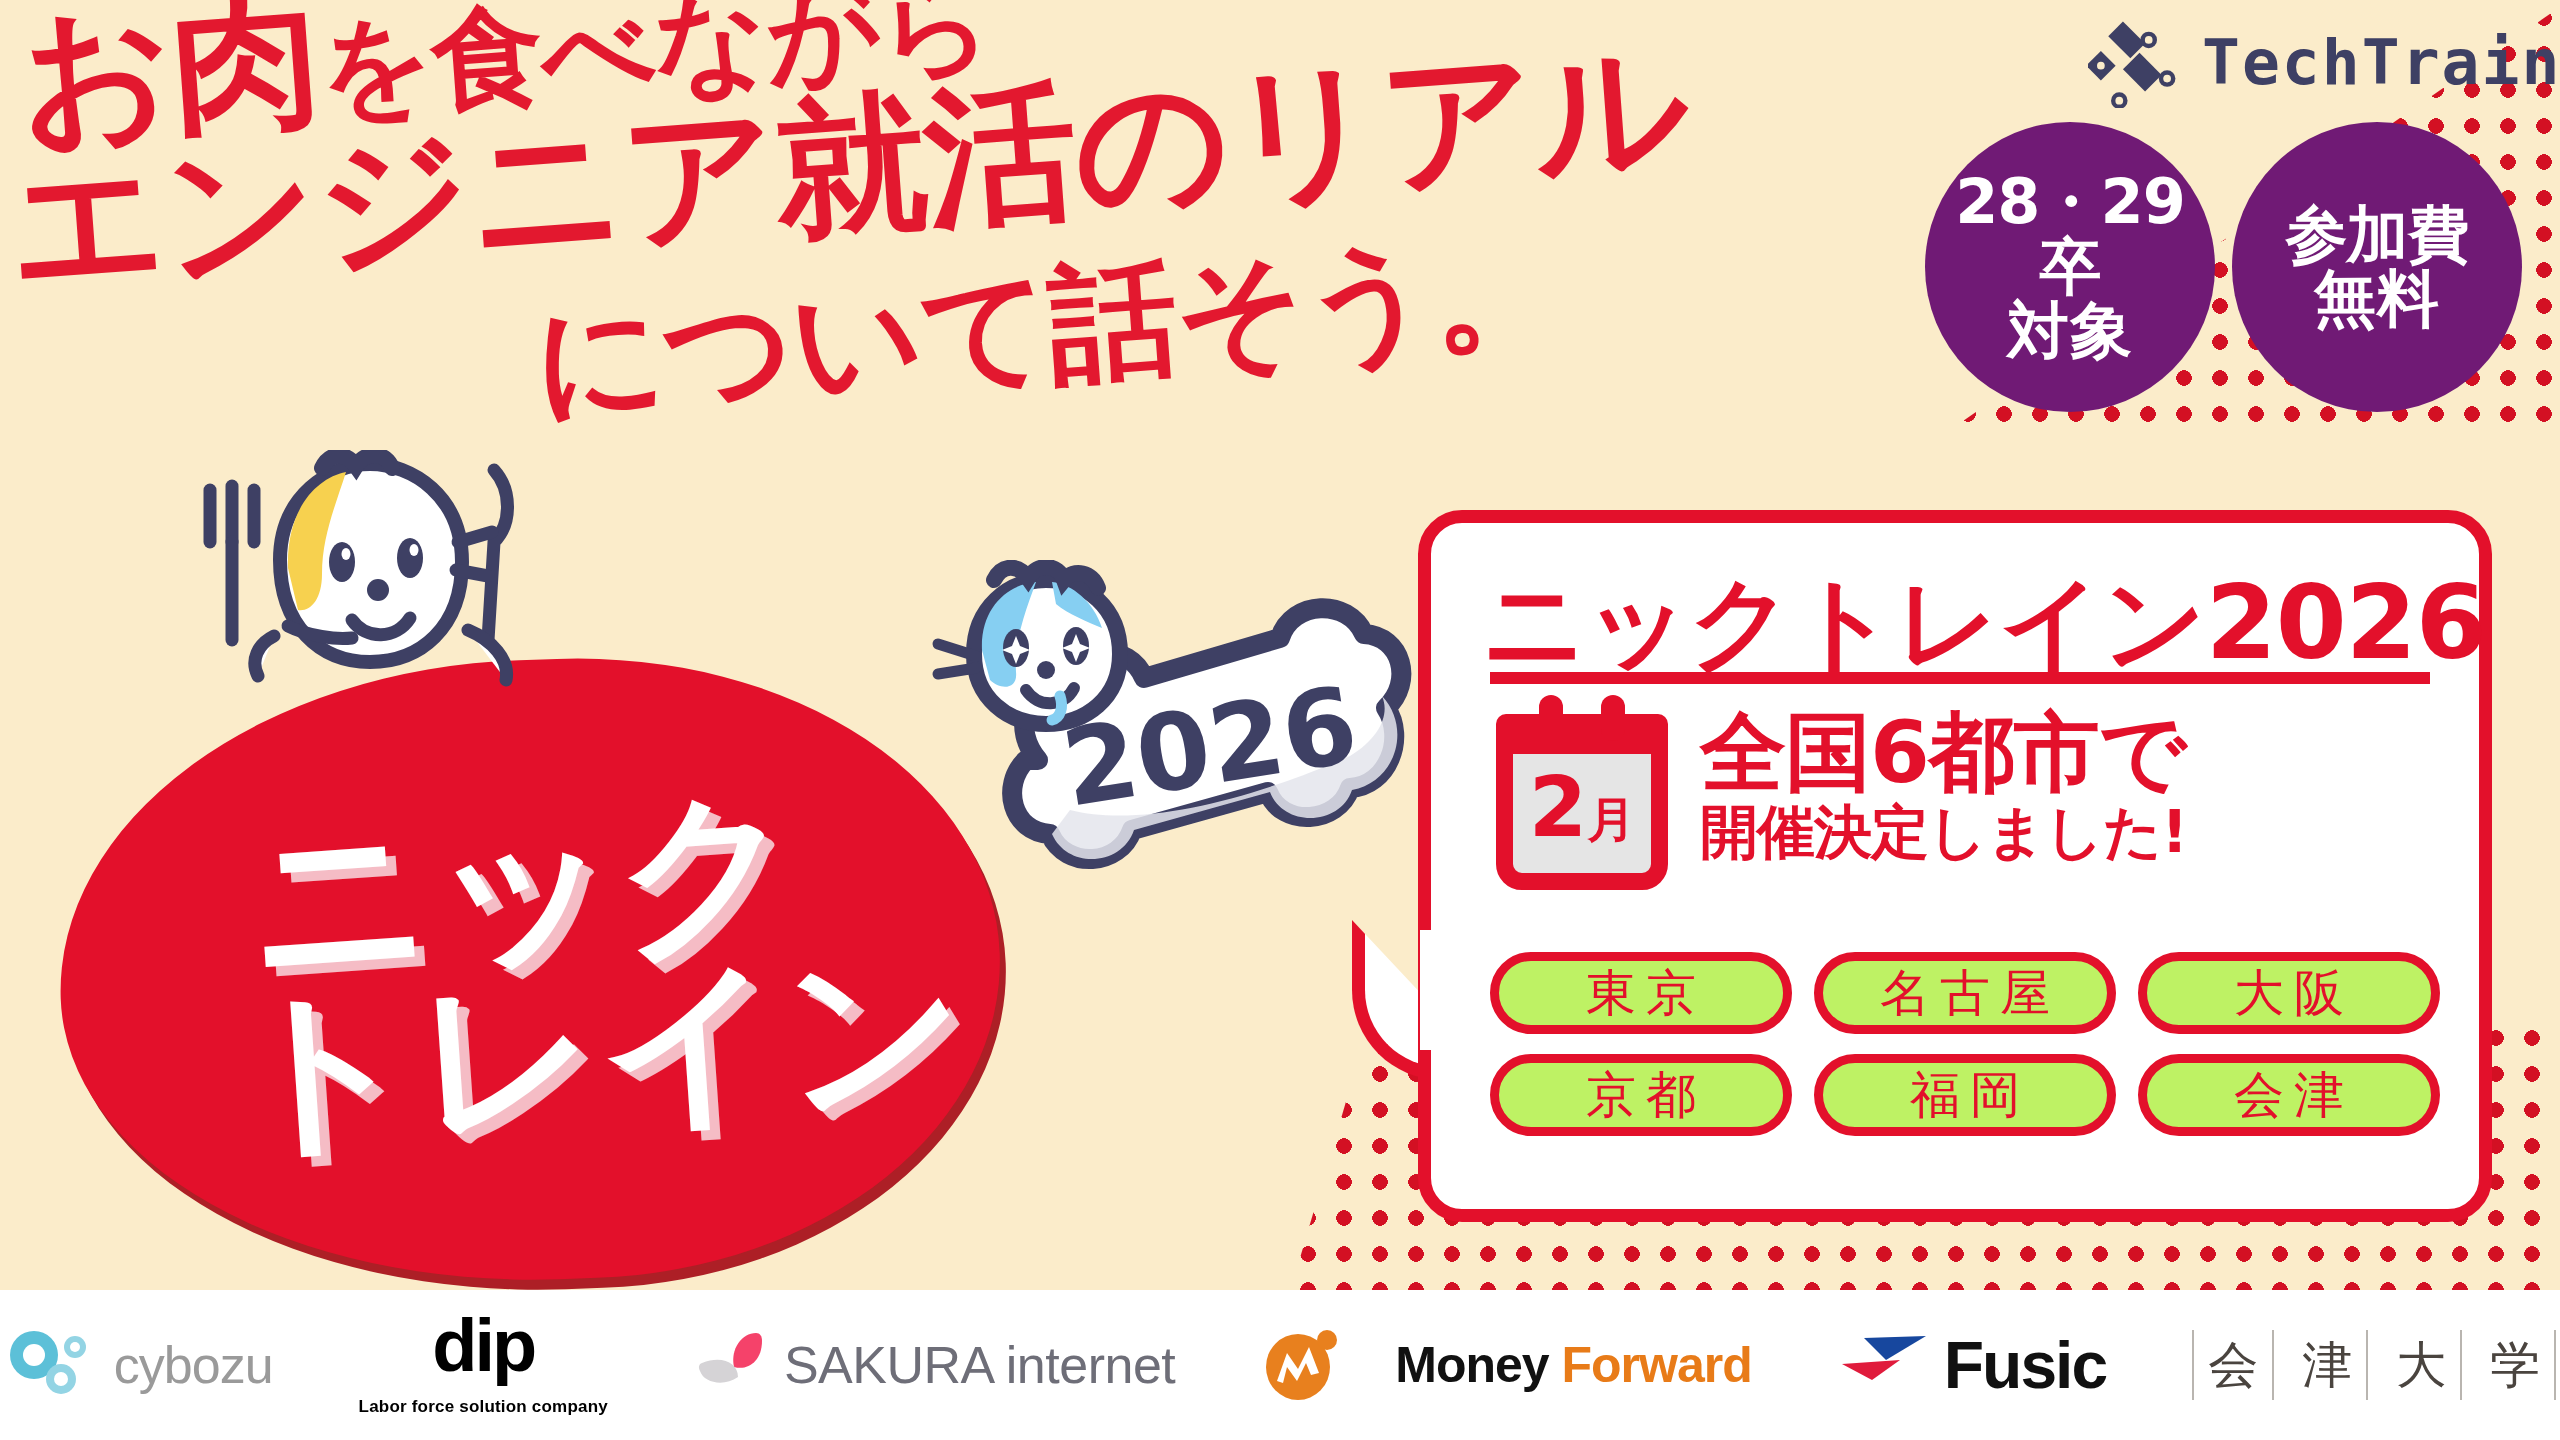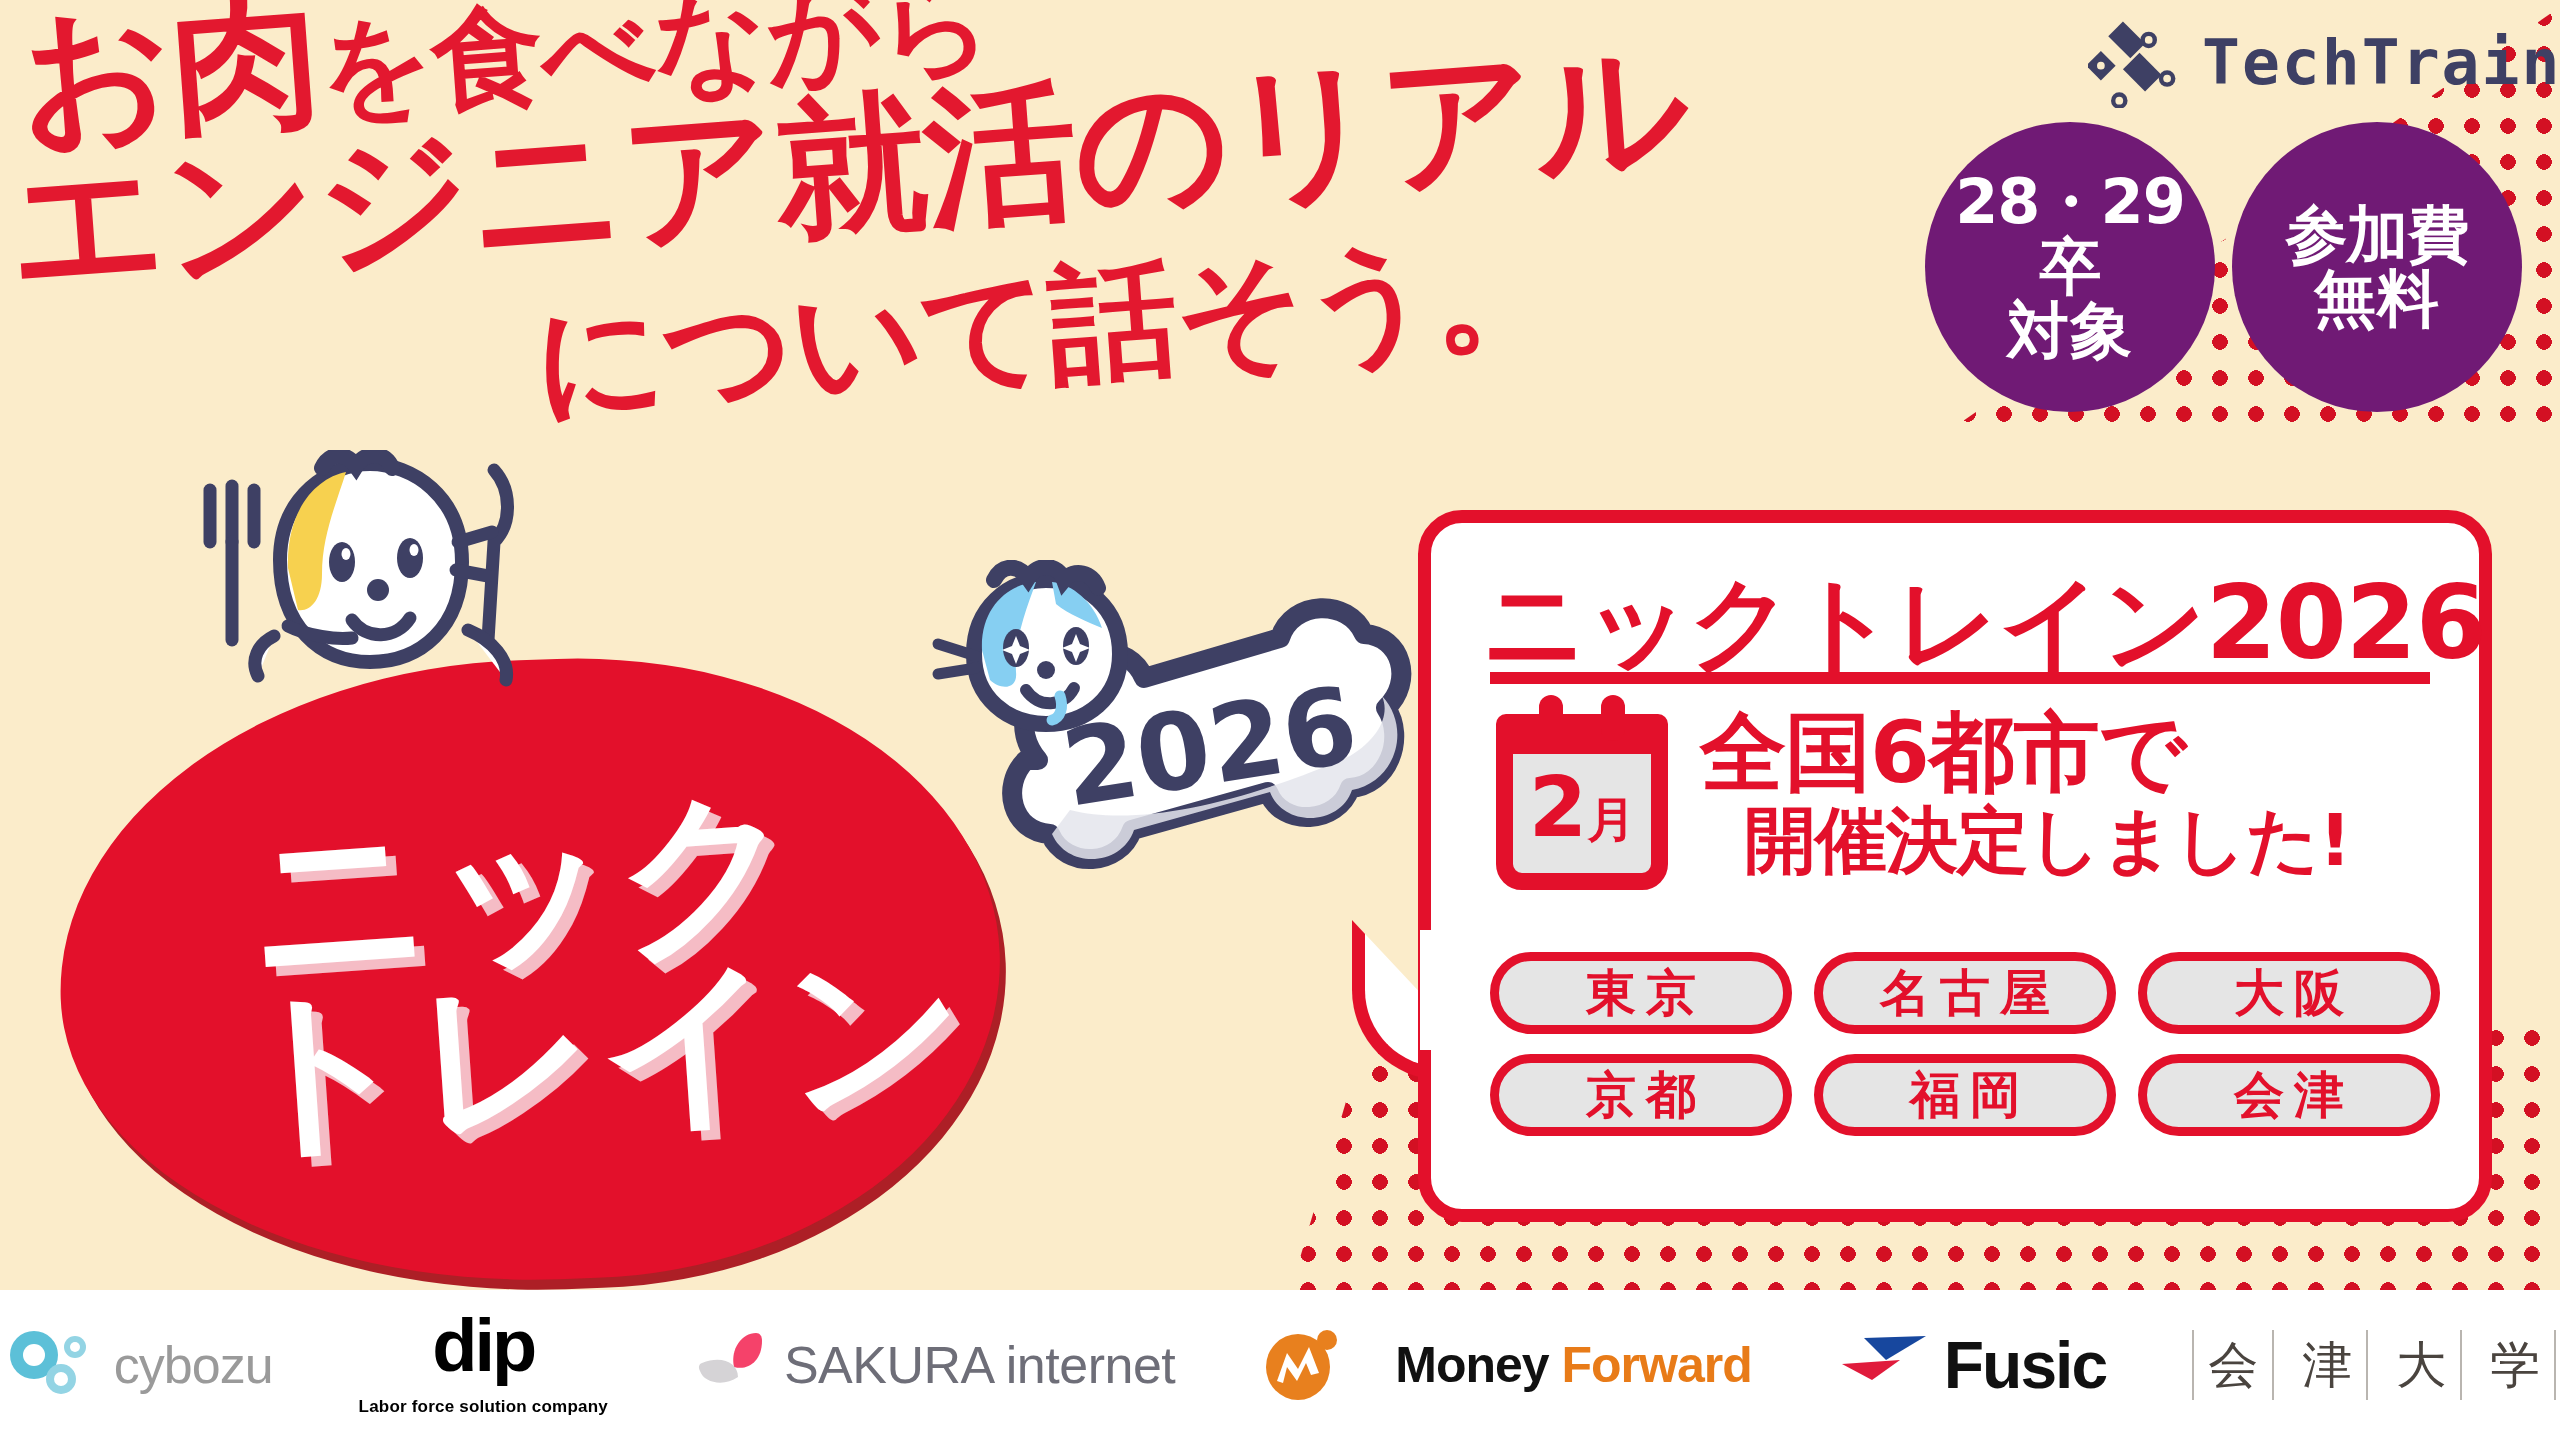--- a/index.html
+++ b/index.html
@@ -120,28 +120,28 @@
   .cal-txt {
     position:absolute; left:0; right:0; top:34px; text-align:center;
     color:#e3102b; font-size:84px; font-weight:900; line-height:1;
     font-family:"DejaVu Sans", sans-serif;
   }
   .cal-txt .mo { font-size:48px; }
   .cal-lines {
     color:#e3102b; font-weight:900; font-size:86px; line-height:1.12;
     font-family:"DejaVu Sans", sans-serif; letter-spacing:-1px; padding-top:4px;
   }
-  .cal-lines .r2 { font-size:72px;margin-left:44px; }
+  .cal-lines .r2 { font-size:58px; }
 
   .pills { position:absolute; left:1490px; top:952px; width:960px; display:flex; flex-wrap:wrap; gap:20px 22px; }
   .pill {
     width:302px; height:82px; border:9px solid #e3102b; border-radius:44px;
     display:flex; align-items:center; justify-content:center;
-    color:#e3102b; font-size:50px; font-weight:700; letter-spacing:10px; text-indent:10px;
-    font-family:"DejaVu Sans", sans-serif; background:#e5e5e5;
+    color:#e3102b; font-size:50px; font-weight:400; letter-spacing:10px; text-indent:10px;
+    font-family:"DejaVu Sans", sans-serif; background:#bef264;
   }
 
   
   .meat {
     position:absolute; left:60px; top:660px; width:940px; height:620px;
   }
   .meat-shadow {
     position:absolute; inset:0; background:#ad1f26;
     border-radius:50% 46% 44% 52% / 52% 50% 50% 48%;
     transform:translate(6px,10px) rotate(-2deg);

